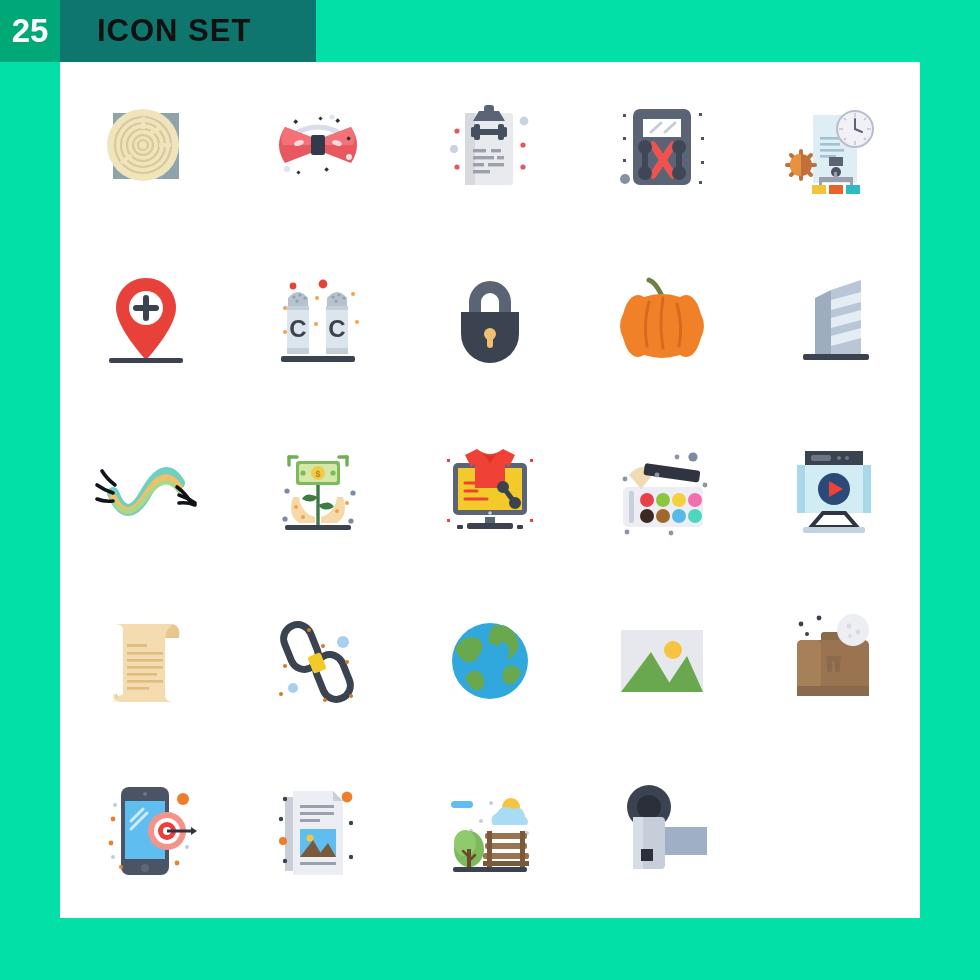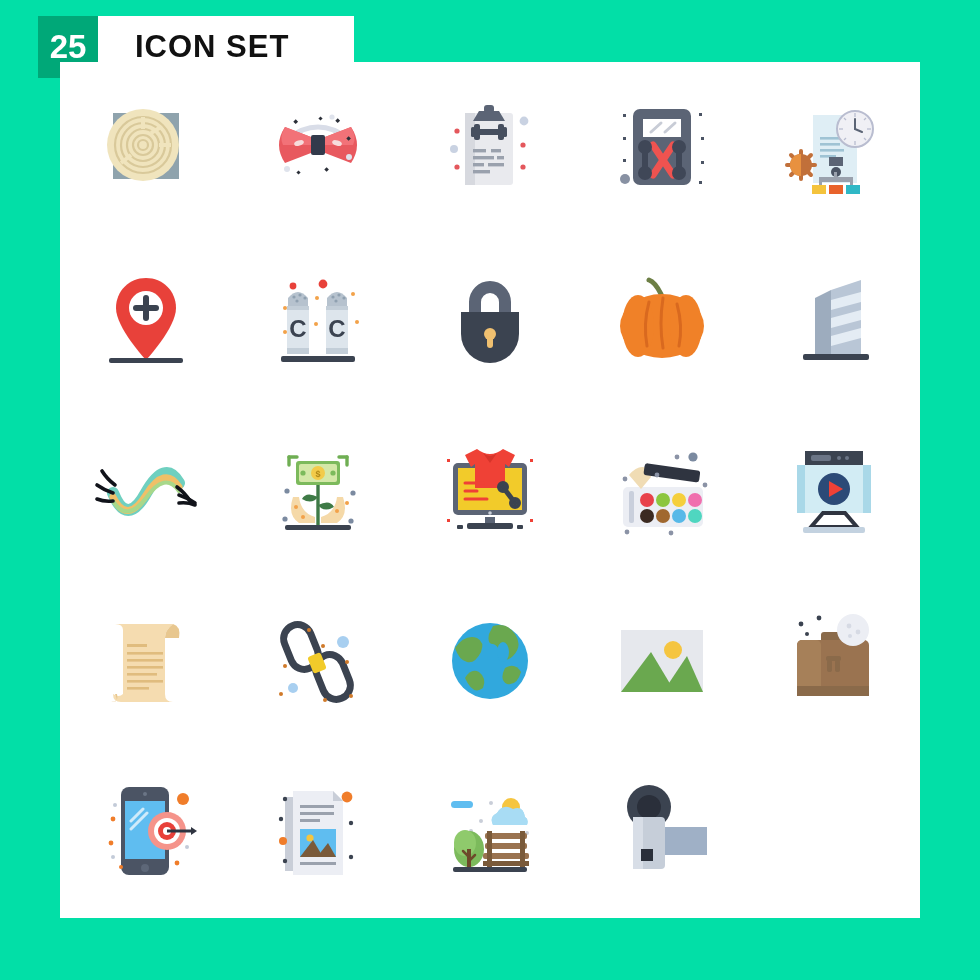--- a/index.html
+++ b/index.html
@@ -5,25 +5,25 @@
   html,body{margin:0;padding:0;}
   body{
     width:980px;height:980px;
     background:#02dfa7;
     font-family:"Liberation Sans", sans-serif;
     overflow:hidden;
   }
   .page{position:relative;width:980px;height:980px;}
 
   
-  .header{position:absolute;left:0;top:16px;height:62px;width:316px;display:flex;padding-left:38px;}
+  .header{position:absolute;left:0;top:0;height:62px;width:316px;display:flex;}
   .badge{width:60px;height:62px;background:#00a878;color:#ffffff;
          display:flex;align-items:center;justify-content:center;
          font-size:33px;font-weight:bold;letter-spacing:0px;}
-  .title-strip{flex:1;height:62px;background:#ffffff;display:flex;align-items:center;}
+  .title-strip{flex:1;height:62px;background:#0f766e;display:flex;align-items:center;}
   .title{padding-left:37px;font-size:31px;font-weight:bold;color:#111111;letter-spacing:1px;}
 
   
   .canvas{position:absolute;left:60px;top:62px;width:860px;height:856px;background:#ffffff;}
 
   .grid{position:absolute;left:0;top:0;width:860px;height:856px;
         display:grid;grid-template-columns:repeat(5,1fr);grid-template-rows:repeat(5,1fr);}
   .cell{display:flex;align-items:center;justify-content:center;}
   .ico{width:110px;height:110px;display:block;}
 </style>

